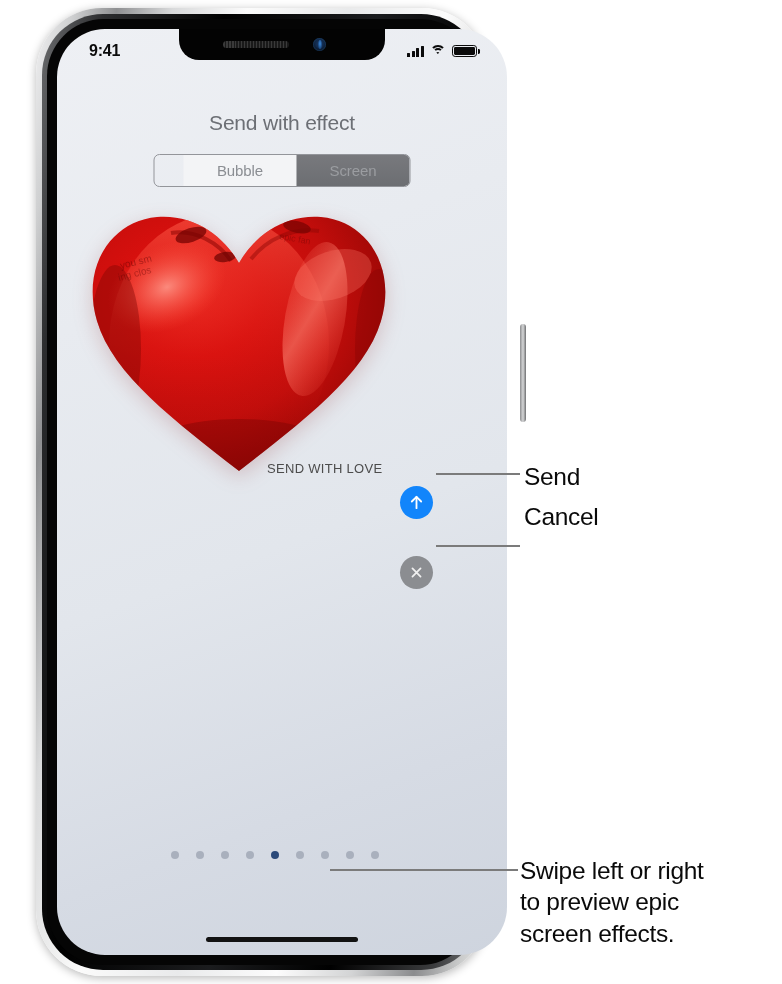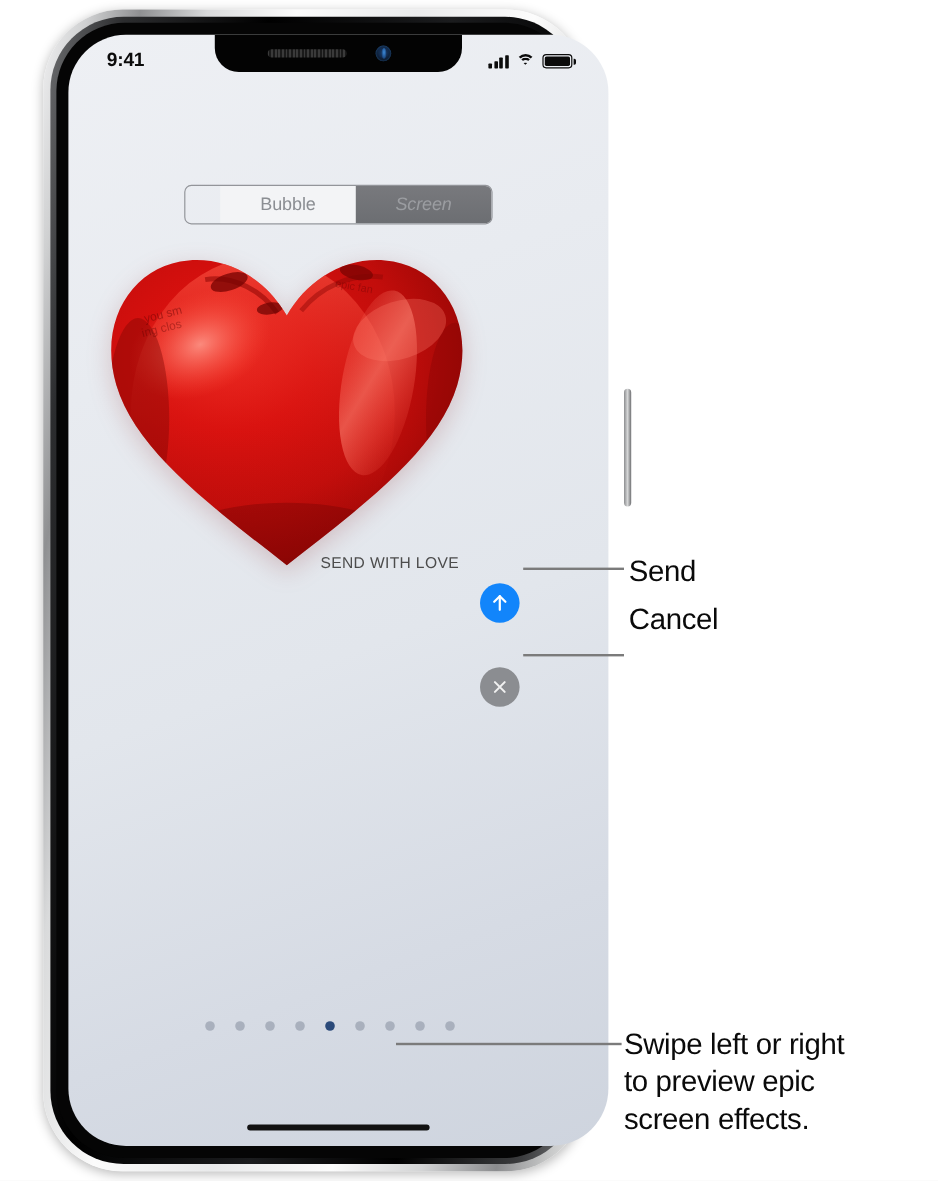--- a/index.html
+++ b/index.html
@@ -112,21 +112,21 @@
   .segmented {
     position:absolute; top:125px; left:50%; transform:translateX(-50%);
     width:257px; height:33px; border-radius:6px; overflow:hidden;
     border:1px solid #93959a; display:flex;padding-left:29px;
   }
   .seg {
     flex:1; display:flex; align-items:center; justify-content:center;
     font-size:15px; letter-spacing:-.1px;
   }
   .seg.unselected { background:#f3f4f6; color:#8b8e93; }
-  .seg.selected { background:linear-gradient(180deg,#78797d,#6c6e72); color:#9b9da1;font-style:italic; }
+  .seg.selected { background:linear-gradient(180deg,#78797d,#6c6e72); color:#9b9da1; }
 
   
   .heart-wrap { position:absolute; left:22px; top:170px; width:320px; height:280px; }
   .heart {
     position:absolute; left:0; top:0; width:100%; height:100%;
     filter: drop-shadow(0 6px 10px rgba(120,0,0,.18));
   }
 
   
   .effect-label {
@@ -214,20 +214,21 @@
           <span class="w1"></span>
             <span class="w2"></span>
             <span class="w3"></span>
         </div>
         <div class="batt">
             <i></i>
           </div>
       </div>
     </div>
 
+    <div class="sheet-title">Send with effect</div>
 
     <div class="segmented">
       <div class="seg unselected">Bubble</div>
       <div class="seg selected">Screen</div>
     </div>
 
     <div class="heart-wrap">
       <svg class="heart" viewBox="0 0 320 280">
         <defs>
           <radialGradient id="hbody" cx="34%" cy="32%" r="78%">

